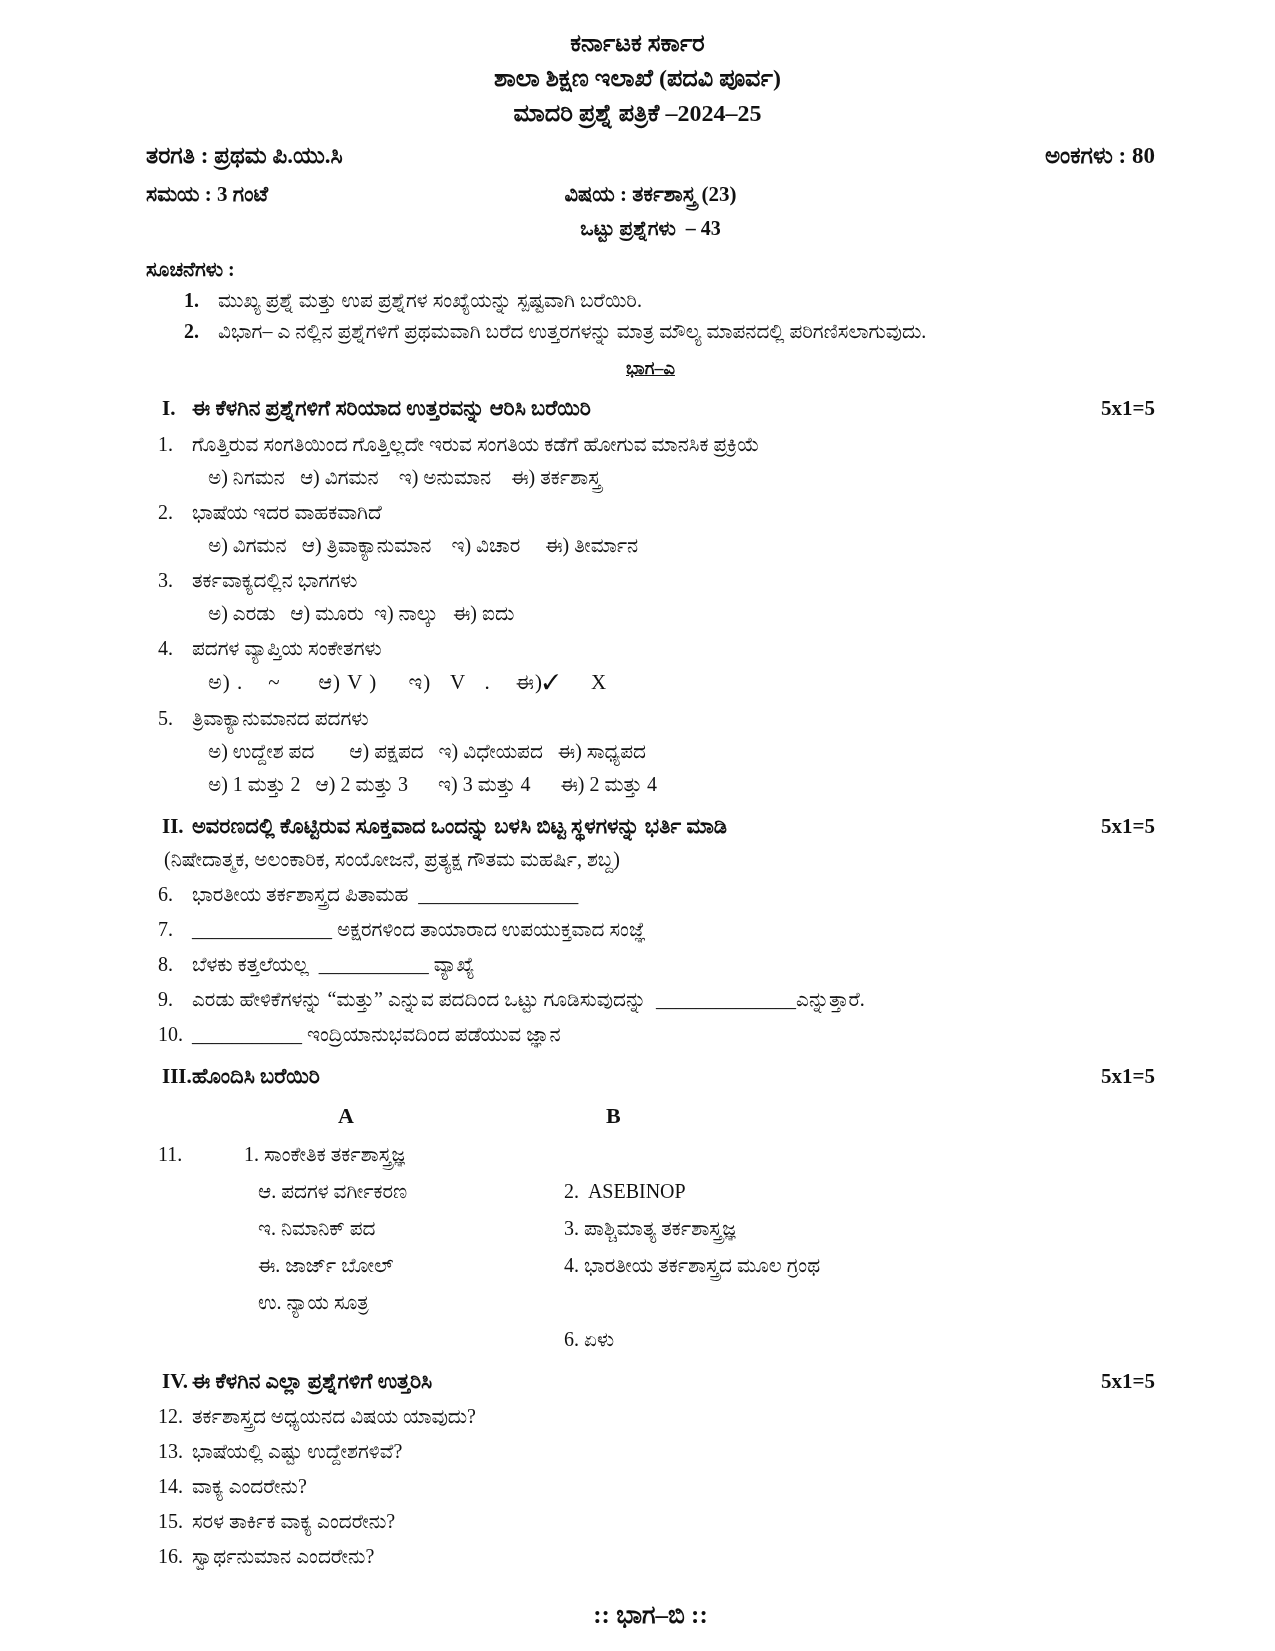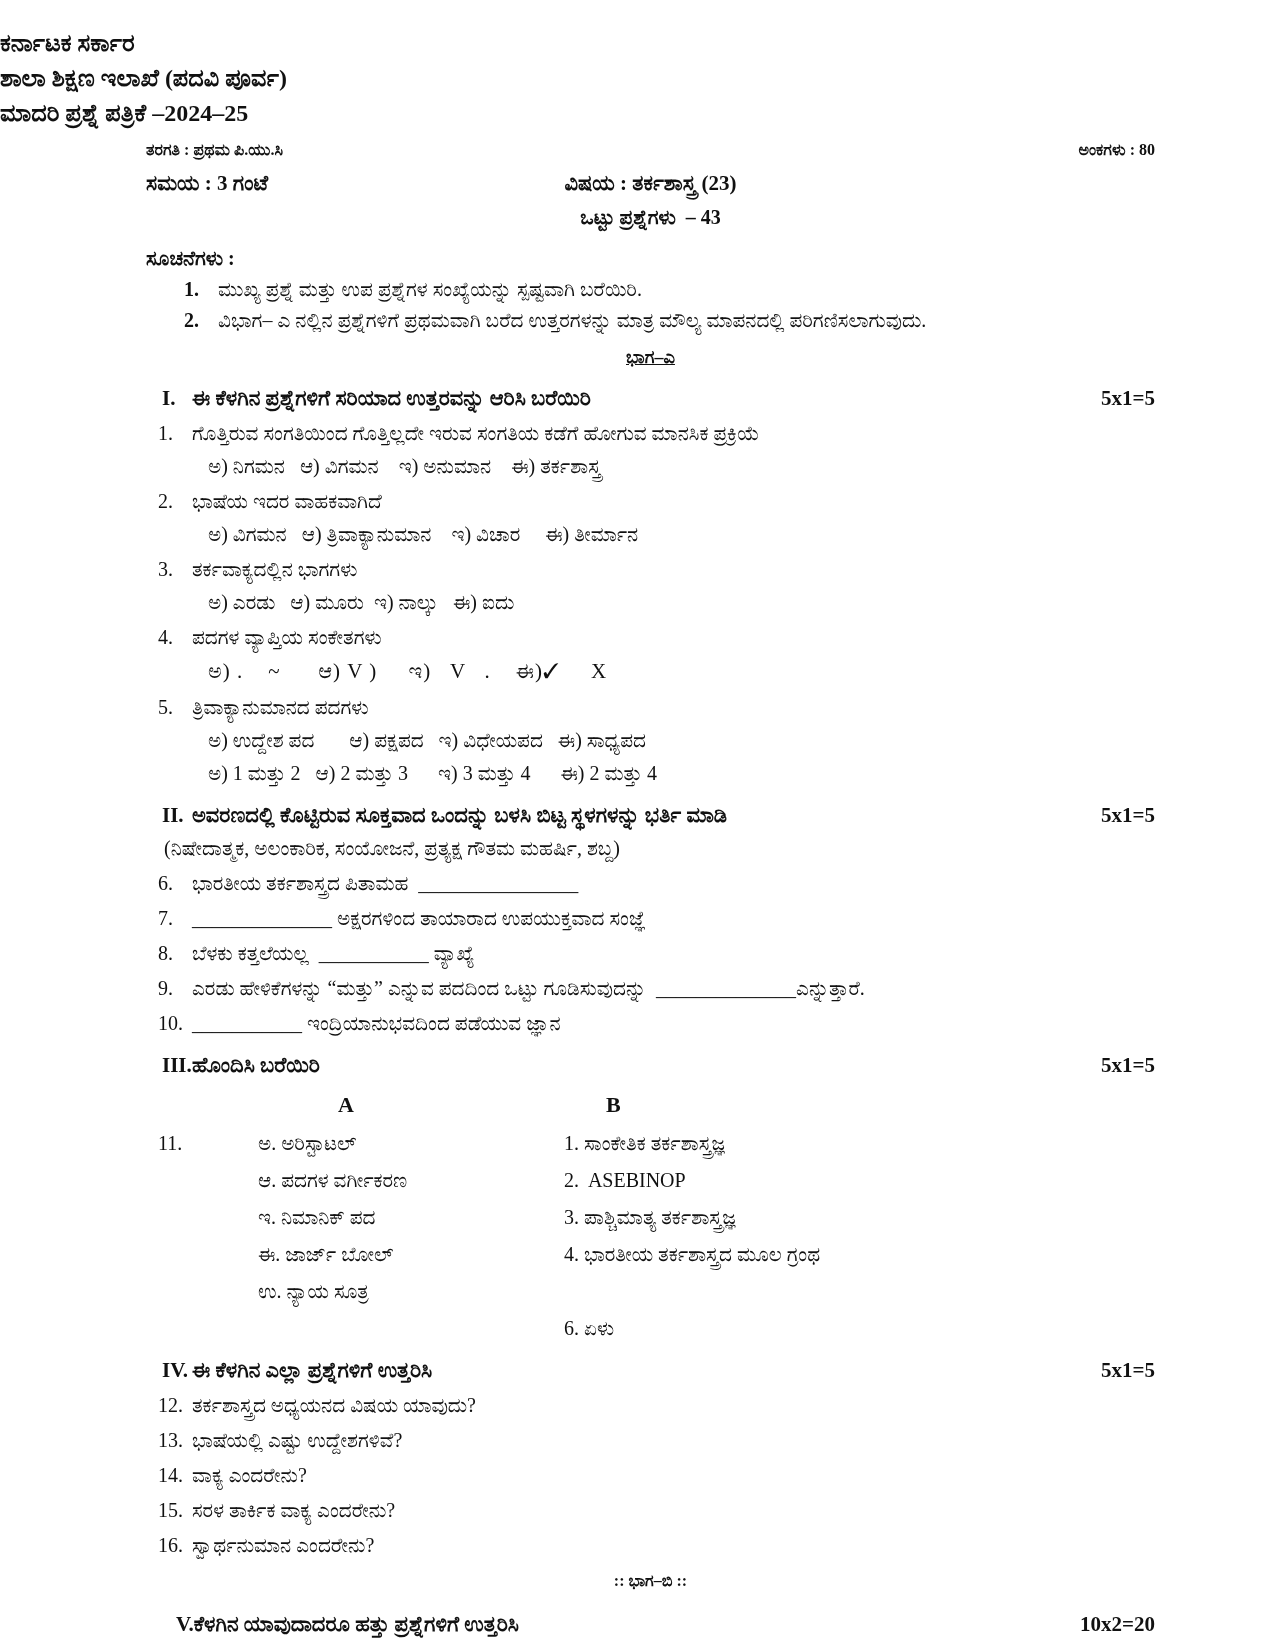--- a/index.html
+++ b/index.html
@@ -13,38 +13,38 @@
     min-height: 1651px;
     font-family: "Liberation Serif", "DejaVu Serif", serif;
     font-size: 20px;
     line-height: 1.55;
     box-sizing: border-box;
   }
   .sheet { padding-top: 26px; }
   .pre { white-space: pre-wrap; }
 
   
-  header { text-align: left; }
+  header { text-align: center; }
   .h1 {
     font-weight: bold;
     font-size: 24px;
     line-height: 1.45;
   }
 
   
   .content {
     margin-left: 146px;
     margin-right: 120px;
   }
 
   .meta-row {
     display: flex;
     justify-content: space-between;
     font-weight: bold;
-    font-size: 16px;
+    font-size: 23px;
     margin-top: 8px;
   }
   .meta-row2 {
     display: grid;
     grid-template-columns: 1fr auto 1fr;
     font-weight: bold;
     font-size: 21px;
     margin-top: 4px;
   }
   .meta-row2 .mid { text-align: center; }
@@ -127,22 +127,22 @@
     margin-top: 6px;
     gap: 20px;
   }
   .match-row .mnum { padding-left: 12px; box-sizing: border-box; }
   .match-row .ca { padding-left: 42px; box-sizing: border-box; }
   .match-row .cb { padding-left: 28px; box-sizing: border-box; }
 
   .partb-heading {
     text-align: center;
     font-weight: bold;
-    font-size: 16px;
-    margin-top: 8px;
+    font-size: 25px;
+    margin-top: 24px;
   }
   .sec5 { margin-top: 14px; }
   .sec5 .snum { width: auto; padding-left: 30px; padding-right: 0; }
 </style>
 </head>
 <body>
 
 <div class="sheet">
 
   <header>
@@ -250,21 +250,20 @@
     </div>
 
     <div class="match">
       <div class="match-head">
         <span></span>
         <span class="ha pre">A</span>
         <span class="hb pre">B</span>
       </div>
       <div class="match-row">
         <span class="mnum pre">11.</span>
-        <span class="ca pre">ಅ. ಅರಿಸ್ಟಾಟಲ್</span>
         <span class="cb pre">1. ಸಾಂಕೇತಿಕ ತರ್ಕಶಾಸ್ತ್ರಜ್ಞ</span>
       </div>
       <div class="match-row">
         <span class="mnum"></span>
         <span class="ca pre">ಆ. ಪದಗಳ ವರ್ಗೀಕರಣ</span>
         <span class="cb pre">2.  ASEBINOP</span>
       </div>
       <div class="match-row">
         <span class="mnum"></span>
         <span class="ca pre">ಇ. ನಿಮಾನಿಕ್ ಪದ</span>

